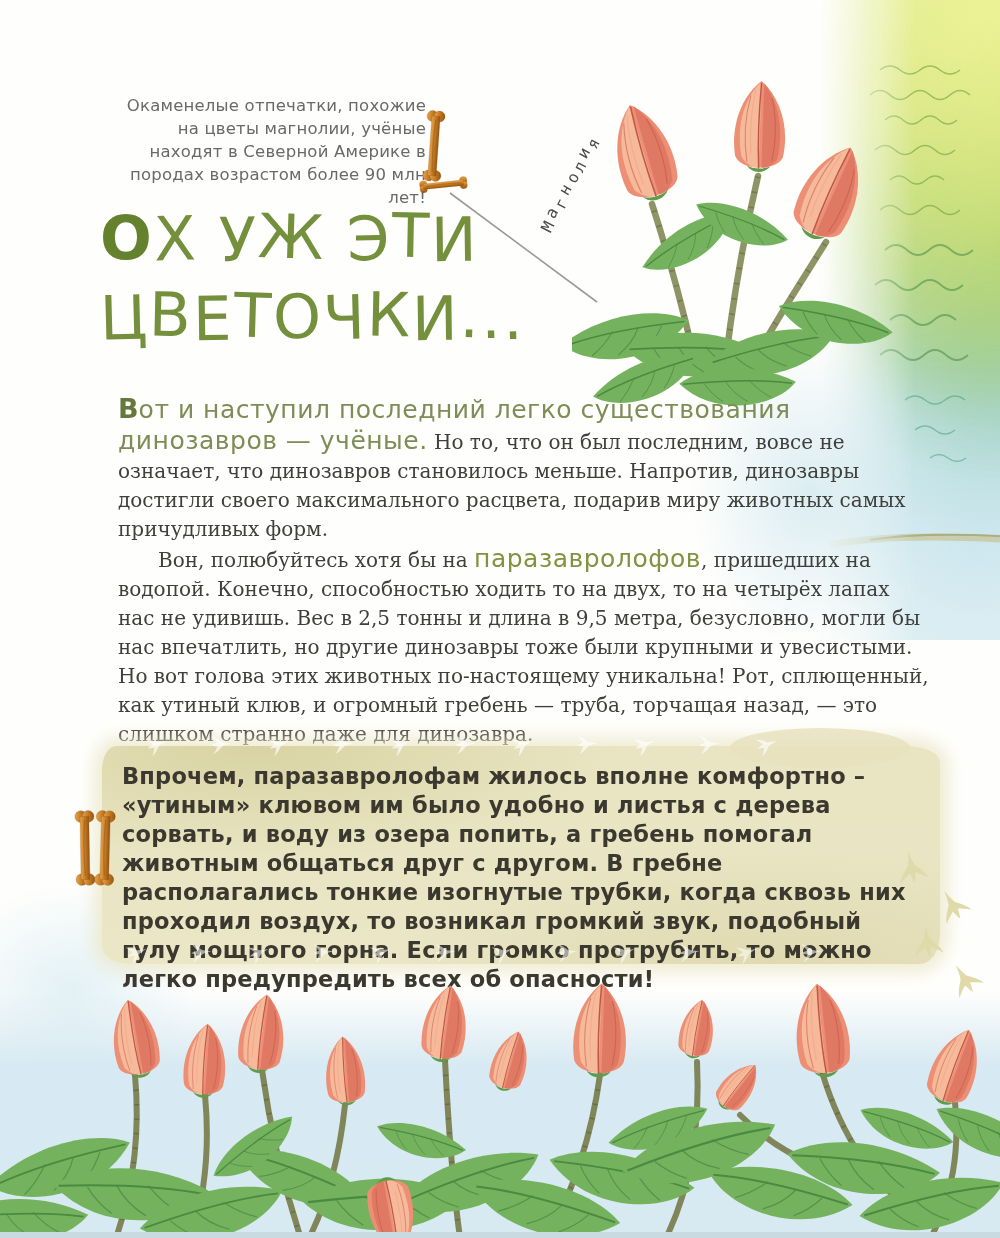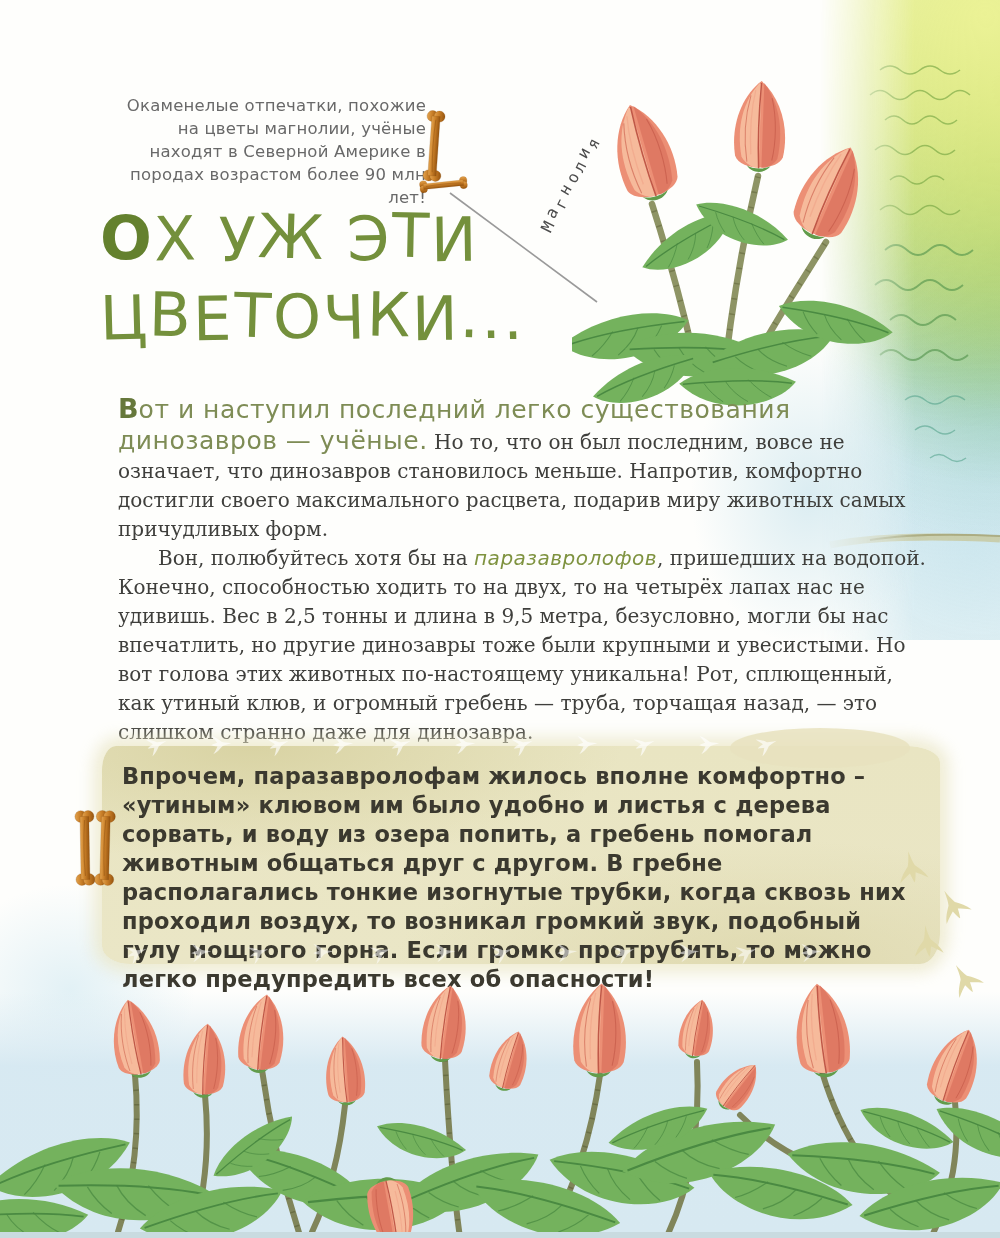--- a/index.html
+++ b/index.html
@@ -64,21 +64,21 @@
 
   
   .text-col{
     position:absolute;left:118px;top:394px;width:814px;
     font-family:"DejaVu Serif",serif;font-size:20px;line-height:29px;color:#3f3f3c;
   }
   .text-col p{margin:0;}
   .text-col .indent{text-indent:40px;}
   .lead{font-family:"DejaVu Sans",sans-serif;font-size:25px;color:#7e8c55;letter-spacing:.5px;}
   .lead-initial{font-weight:bold;color:#66783b;font-family:"DejaVu Sans",sans-serif;font-size:27px;}
-  .keyword{font-family:"DejaVu Sans",sans-serif;font-size:20px;color:#7f9340;letter-spacing:.5px;font-style:italic;}
+  .keyword{font-family:"DejaVu Sans",sans-serif;font-size:25px;color:#7f9340;letter-spacing:.5px;}
 
   
   .fact-box{
     position:absolute;left:102px;top:746px;width:838px;height:218px;
     background:
       radial-gradient(ellipse at 18% 0%, rgba(215,209,160,.9) 0%, rgba(215,209,160,0) 38%),
       radial-gradient(ellipse at 80% 100%, rgba(218,212,166,.7) 0%, rgba(218,212,166,0) 40%),
       linear-gradient(#e9e5c2,#eae6c6);
     border-radius:14px 34px 20px 28px / 24px 16px 30px 18px;
     box-shadow:0 0 16px 8px rgba(233,229,196,.75);
@@ -224,21 +224,21 @@
       <use href="#sym-leaf" width="130" height="56" transform="translate(75,305) rotate(-28) scale(-0.9,0.9) translate(-65,-28)"></use>
       <use href="#sym-leaf" width="130" height="56" transform="translate(165,312) rotate(6) scale(0.95) translate(-65,-28)"></use>
       <use href="#sym-bud" width="80" height="110" transform="translate(72,78) rotate(-16) scale(1.0) translate(-40,-55)"></use>
       <use href="#sym-bud" width="80" height="110" transform="translate(188,52) rotate(2) scale(0.92) translate(-40,-55)"></use>
       <use href="#sym-bud" width="80" height="110" transform="translate(258,118) rotate(24) scale(1.0) translate(-40,-55)"></use>
     </svg>
   </div>
   <div class="magnolia-label wobble"><span style="display: inline-block; white-space: pre; transform: rotate(-1.5deg) translateY(1px);">М</span><span style="display: inline-block; white-space: pre; transform: rotate(1.2deg) translateY(-2px);">а</span><span style="display: inline-block; white-space: pre; transform: rotate(-0.8deg) translateY(2px);">г</span><span style="display: inline-block; white-space: pre; transform: rotate(1.8deg) translateY(-1px);">н</span><span style="display: inline-block; white-space: pre; transform: rotate(-1.2deg) translateY(0px);">о</span><span style="display: inline-block; white-space: pre; transform: rotate(-1.5deg) translateY(1px);">л</span><span style="display: inline-block; white-space: pre; transform: rotate(1.2deg) translateY(-2px);">и</span><span style="display: inline-block; white-space: pre; transform: rotate(-0.8deg) translateY(2px);">я</span></div>
 
   <div class="text-col">
-    <p><span class="lead-initial">В</span><span class="lead">от и наступил последний легко существования</span><br><span class="lead">динозавров — учёные.</span><span> Но то, что он был последним, вовсе не означает, что динозавров становилось меньше. Напротив, комфортно достигли своего максимального расцвета, подарив миру животных самых причудливых форм.</span></p>
+    <p><span class="lead-initial">В</span><span class="lead">от и наступил последний легко существования</span><br><span class="lead">динозавров — учёные.</span><span> Но то, что он был последним, вовсе не означает, что динозавров становилось меньше. Напротив, динозавры достигли своего максимального расцвета, подарив миру животных самых причудливых форм.</span></p>
     <p class="indent"><span>Вон, полюбуйтесь хотя бы на </span><span class="keyword">паразавролофов</span><span>, пришедших на водопой. Конечно, способностью ходить то на двух, то на четырёх лапах нас не удивишь. Вес в 2,5 тонны и длина в 9,5 метра, безусловно, могли бы нас впечатлить, но другие динозавры тоже были крупными и увесистыми. Но вот голова этих животных по-настоящему уникальна! Рот, сплющенный, как утиный клюв, и огромный гребень — труба, торчащая назад, — это слишком странно даже для динозавра.</span></p>
   </div>
 
   <div class="fact-box">
     <div class="fp-row top">
       <svg>
           <use href="#sym-footprint" width="19" height="21"></use>
         </svg>
     <svg>
           <use href="#sym-footprint" width="19" height="21"></use>

